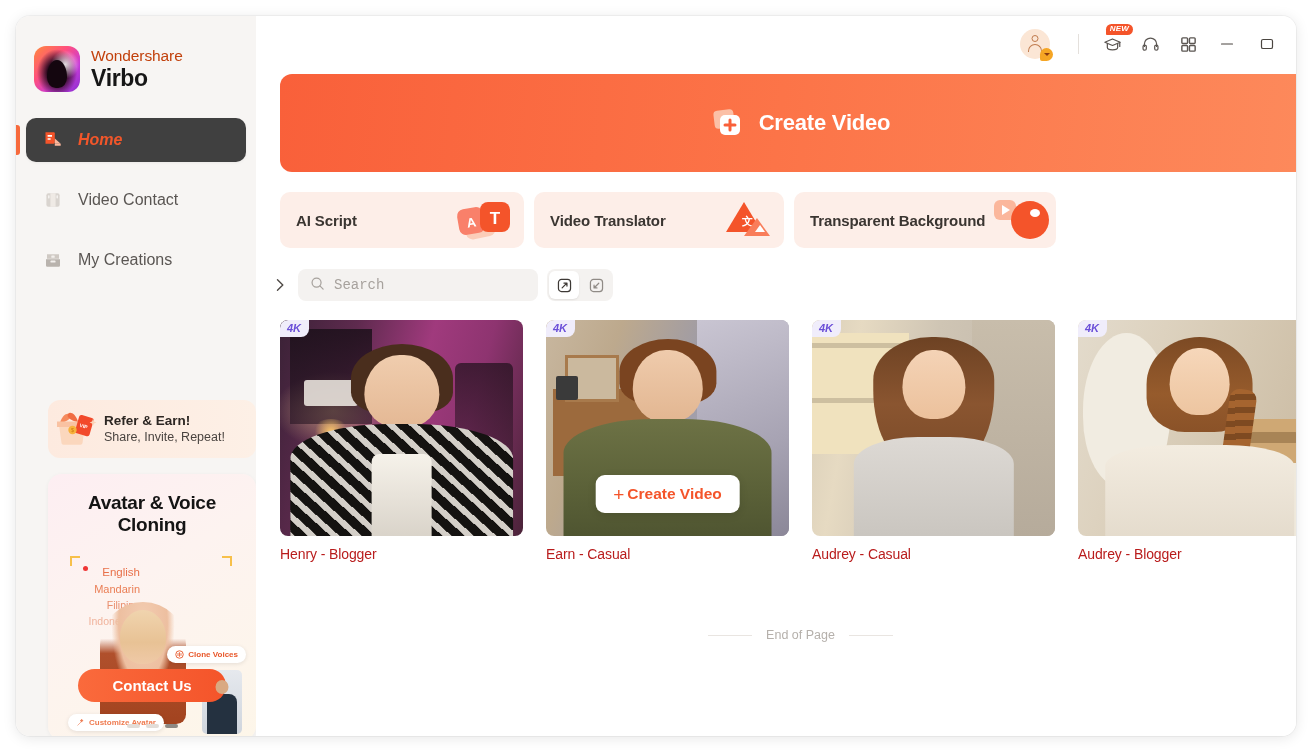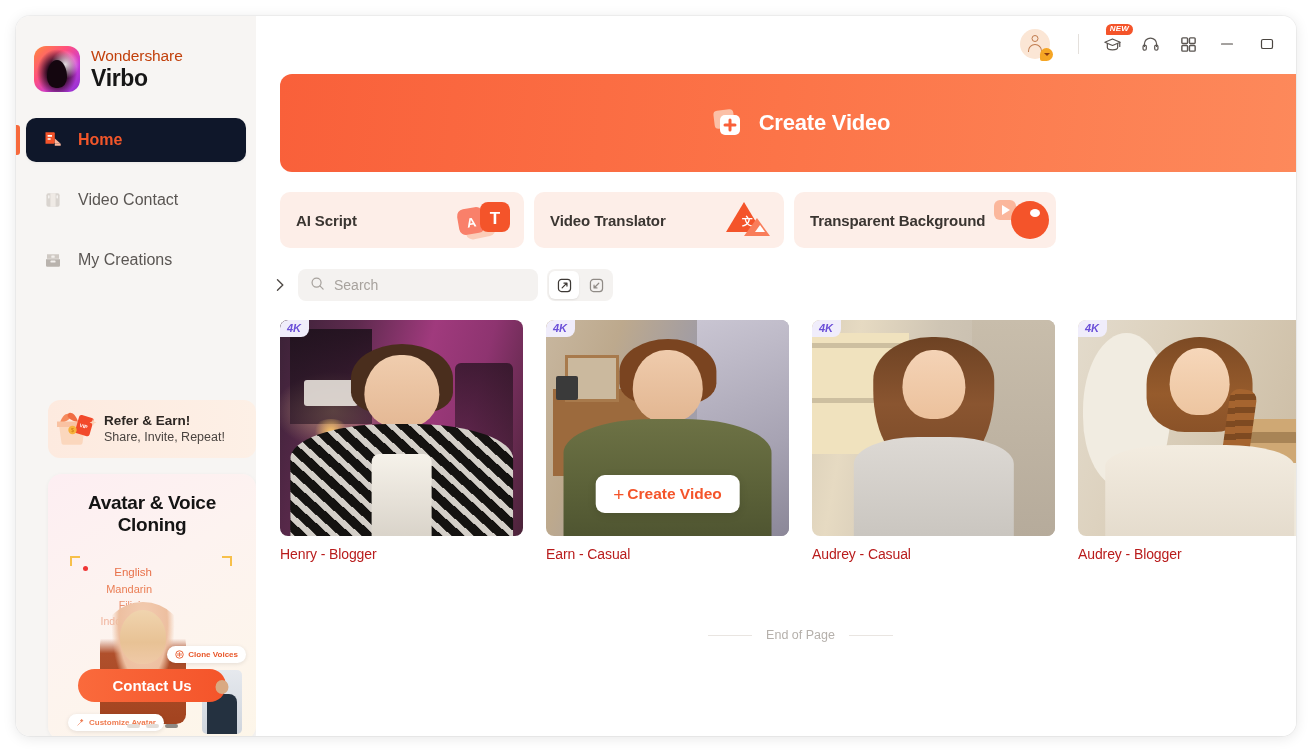--- a/index.html
+++ b/index.html
@@ -66,22 +66,23 @@
   .nav-item {
     display: flex; align-items: center; gap: 14px;
     height: 44px;
     padding: 0 16px;
     border-radius: 10px;
     margin-bottom: 16px;
     position: relative;
     cursor: pointer;
   }
   .nav-item.active {
-    background: #0f172a;
+    background: #404040;
     box-shadow: 0 1px 3px rgba(0,0,0,0.05);
+    font-style: italic;
   }
   .nav-item.active::before {
     content: "";
     position: absolute;
     left: -10px; top: 7px;
     width: 4px; height: 30px;
     background: #f76a3c;
     border-radius: 0 3px 3px 0;
   }
   .nav-label { font-size: 16px; color: #5a5653; }
@@ -121,21 +122,21 @@
   .promo-title {
     margin-top: 18px;
     text-align: center;
     font-size: 19px; font-weight: bold; color: #141414;
     line-height: 1.18;
     letter-spacing: -0.3px;
     padding: 0 8px;
   }
   .promo-langs {
     position: absolute;
-    left: 24px; top: 90px;
+    left: 12px; top: 90px;
     text-align: right;
     width: 80px;
     line-height: 1.5;
   }
   .promo-langs span { display: block; font-size: 10.5px; color: #e98f6e; }
   .promo-langs span:nth-child(1) { color: #e8714a; font-size: 11.5px; }
   .promo-langs span:nth-child(2) { color: #ea7e55; font-size: 11px; }
   .promo-langs span:nth-child(4) { color: #f0b39c; }
   .promo-langs span:nth-child(5) { color: #f0b39c; }
   .promo-person {
@@ -405,21 +406,21 @@
     background: #f4f2f0;
     border-radius: 8px;
     display: flex; align-items: center;
     gap: 9px;
     padding: 0 12px;
     flex-shrink: 0;
   }
   .search-input {
     border: none; outline: none; background: transparent;
     font-size: 14px; color: #c2410c;
-    font-family: Liberation Sans, sans-serif;
+    font-family: Liberation Mono, monospace;
     width: 100%;
   }
   .search-input::placeholder { color: #a7a29d; }
   .view-toggle {
     display: flex; align-items: center;
     background: #f4f2f0;
     border-radius: 8px;
     margin-left: 9px;
     padding: 2px;
     gap: 2px;

